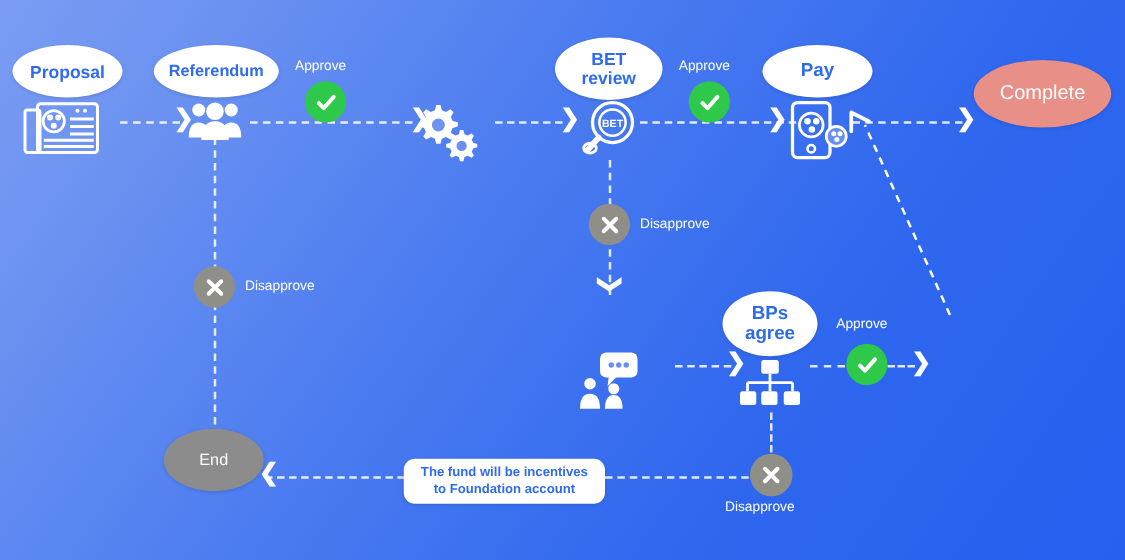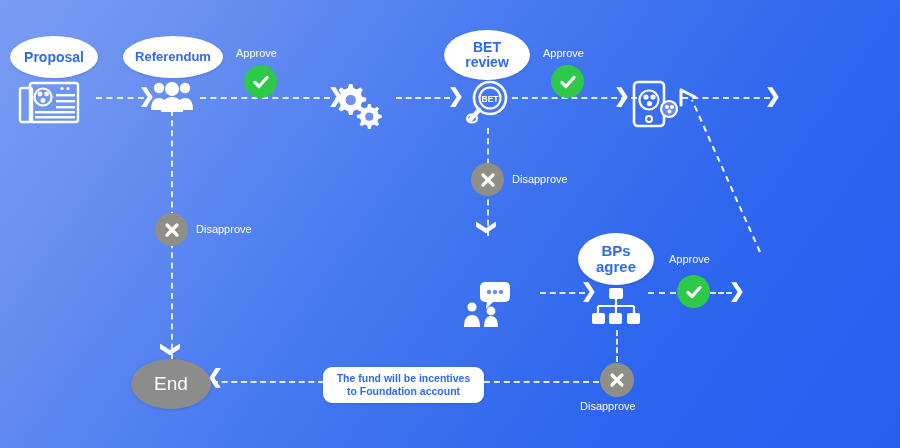--- a/index.html
+++ b/index.html
@@ -95,27 +95,29 @@
   </svg>
 
   <div class="node-ellipse" style="left:10px;top:36px;width:88px;height:42px;font-size:14px;">Proposal</div>
 
   <div class="node-ellipse" style="left:123px;top:36px;width:100px;height:42px;font-size:13px;">Referendum</div>
 
 
   <div class="node-ellipse" style="left:444px;top:30px;width:86px;height:50px;font-size:14px;">BET
 review</div>
 
-
+  <div class="node-ellipse" style="left:610px;top:36px;width:88px;height:42px;font-size:15px;">Pay</div>
+
+  <div class="node-ellipse terminal-complete" style="left:779px;top:48px;width:110px;height:54px;font-size:16px;">Complete</div>
 
 
   <div class="node-ellipse" style="left:578px;top:233px;width:76px;height:52px;font-size:15px;">BPs
 agree</div>
 
-  <div class="node-ellipse terminal-end" style="left:131px;top:359px;width:80px;height:50px;font-size:19px;">End</div>
+  <div class="node-ellipse terminal-end" style="left:131px;top:343px;width:80px;height:50px;font-size:13px;">End</div>
 
   <svg class="icon" style="left:18px;top:80px;" width="66" height="48">
     <rect x="2" y="8" width="12" height="34" rx="2" fill="none" stroke="#fff" stroke-width="2.4"></rect>
     <rect x="12" y="3" width="48" height="39" rx="2.5" fill="none" stroke="#fff" stroke-width="2.4"></rect>
     <circle cx="25" cy="17" r="8.5" fill="none" stroke="#fff" stroke-width="2.2"></circle>
     <circle cx="22" cy="14" r="2.4" fill="#fff"></circle>
       <circle cx="28.6" cy="14" r="2.4" fill="#fff"></circle>
     <circle cx="25" cy="20.5" r="2.4" fill="#fff"></circle>
     <circle cx="44" cy="8.5" r="1.6" fill="#fff"></circle>
       <circle cx="50" cy="8.5" r="1.6" fill="#fff"></circle>

